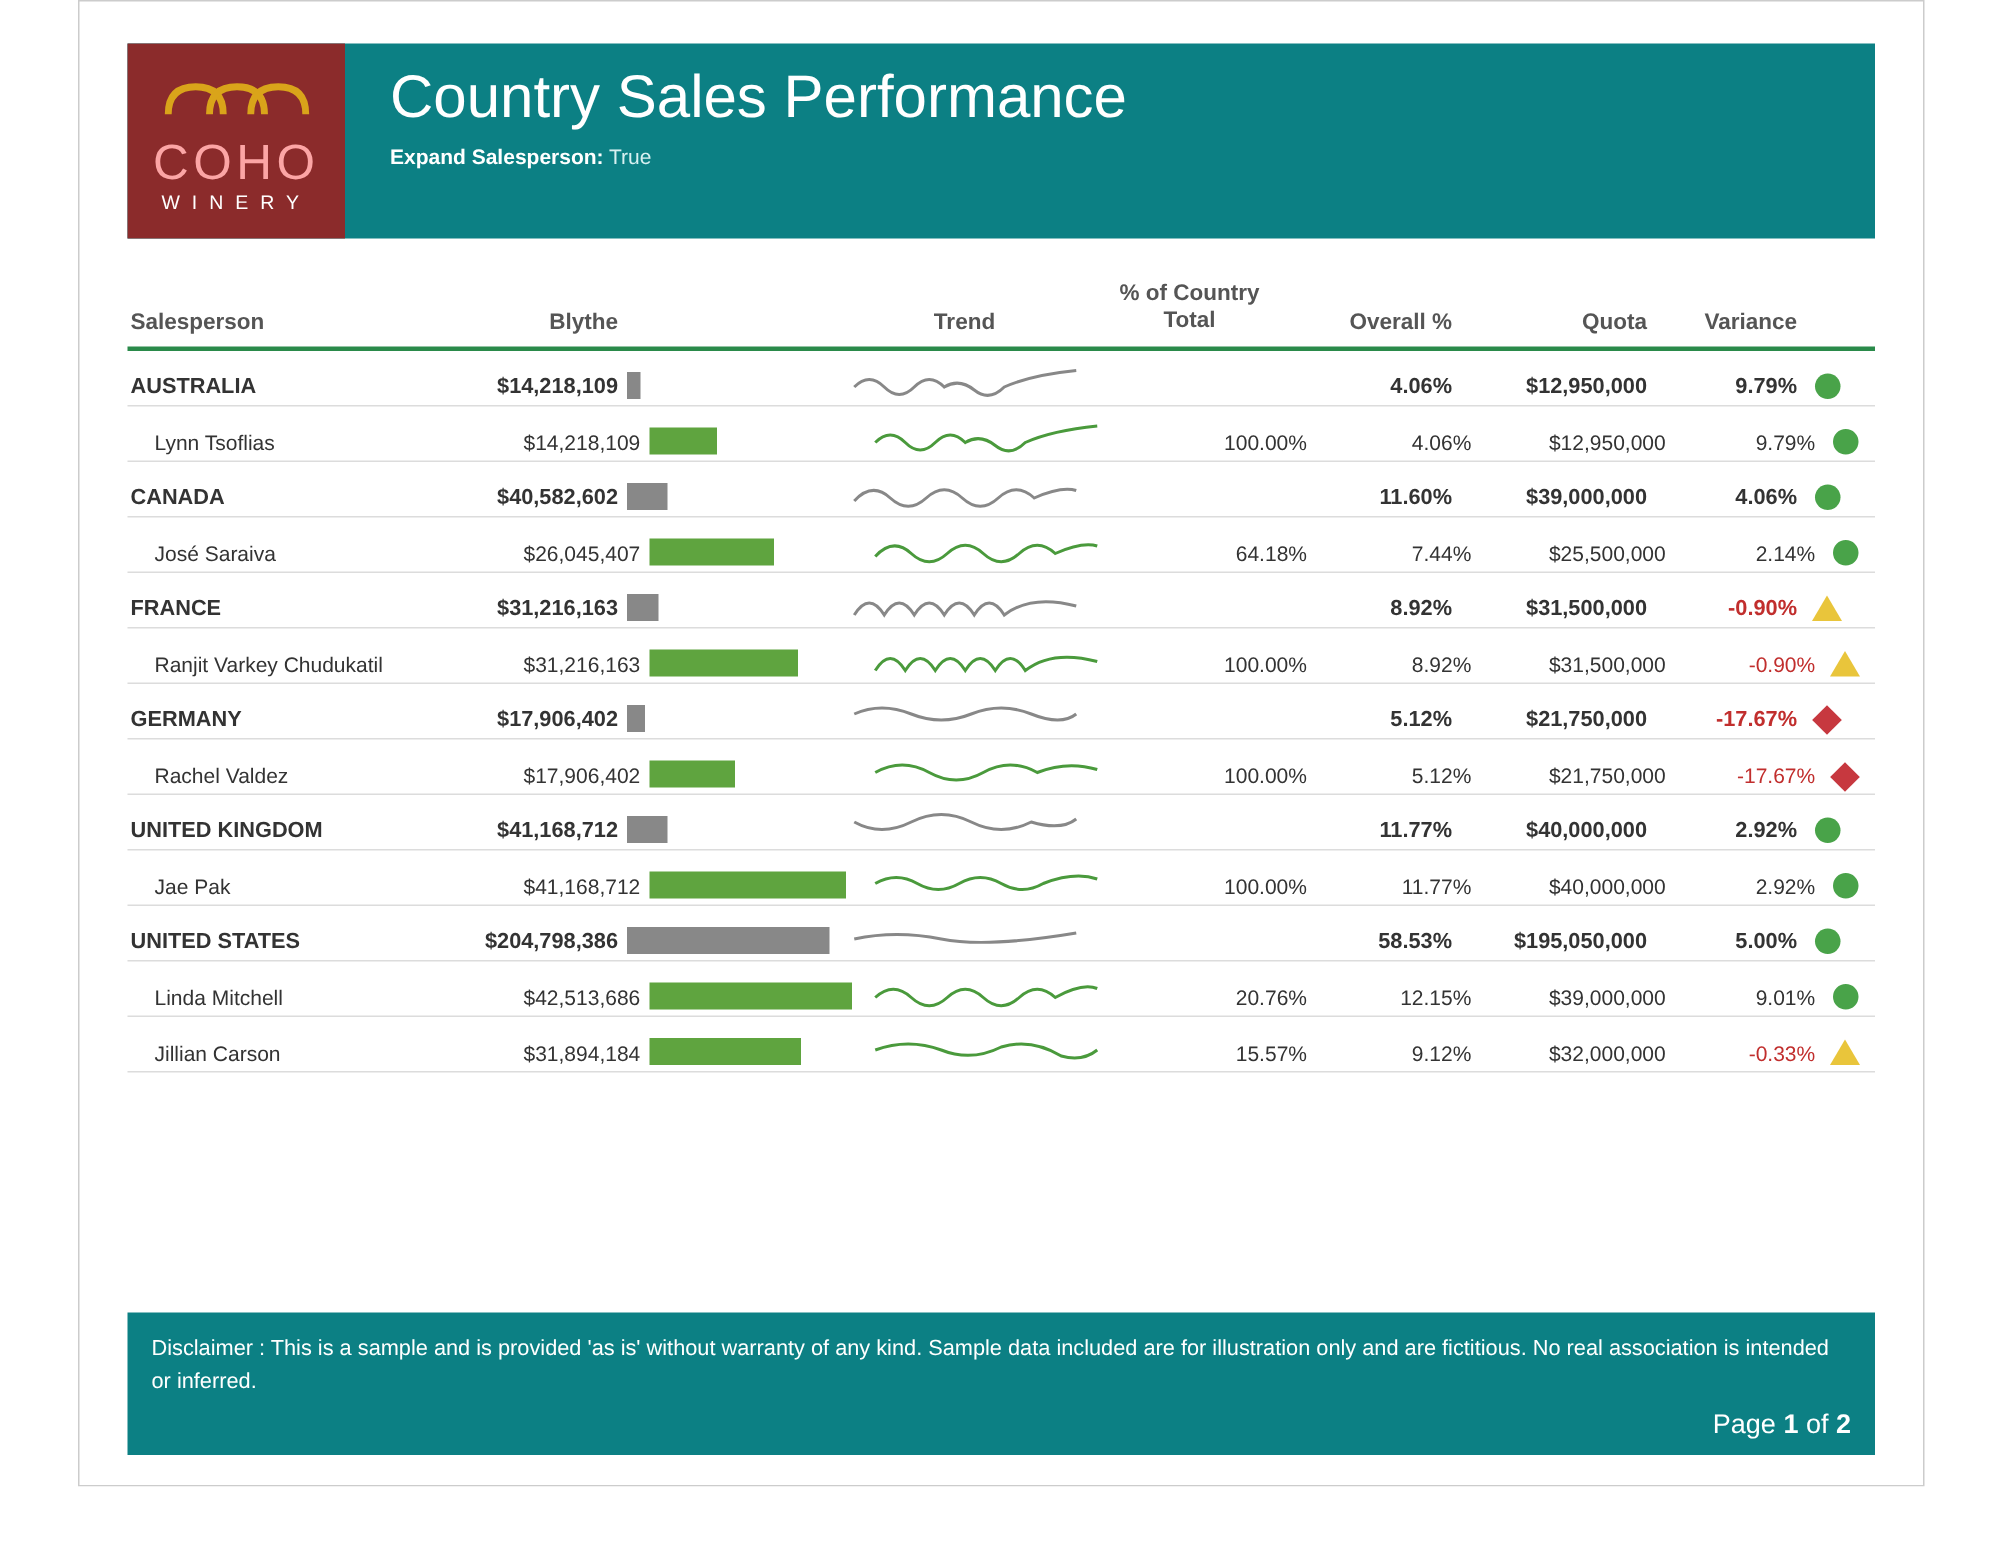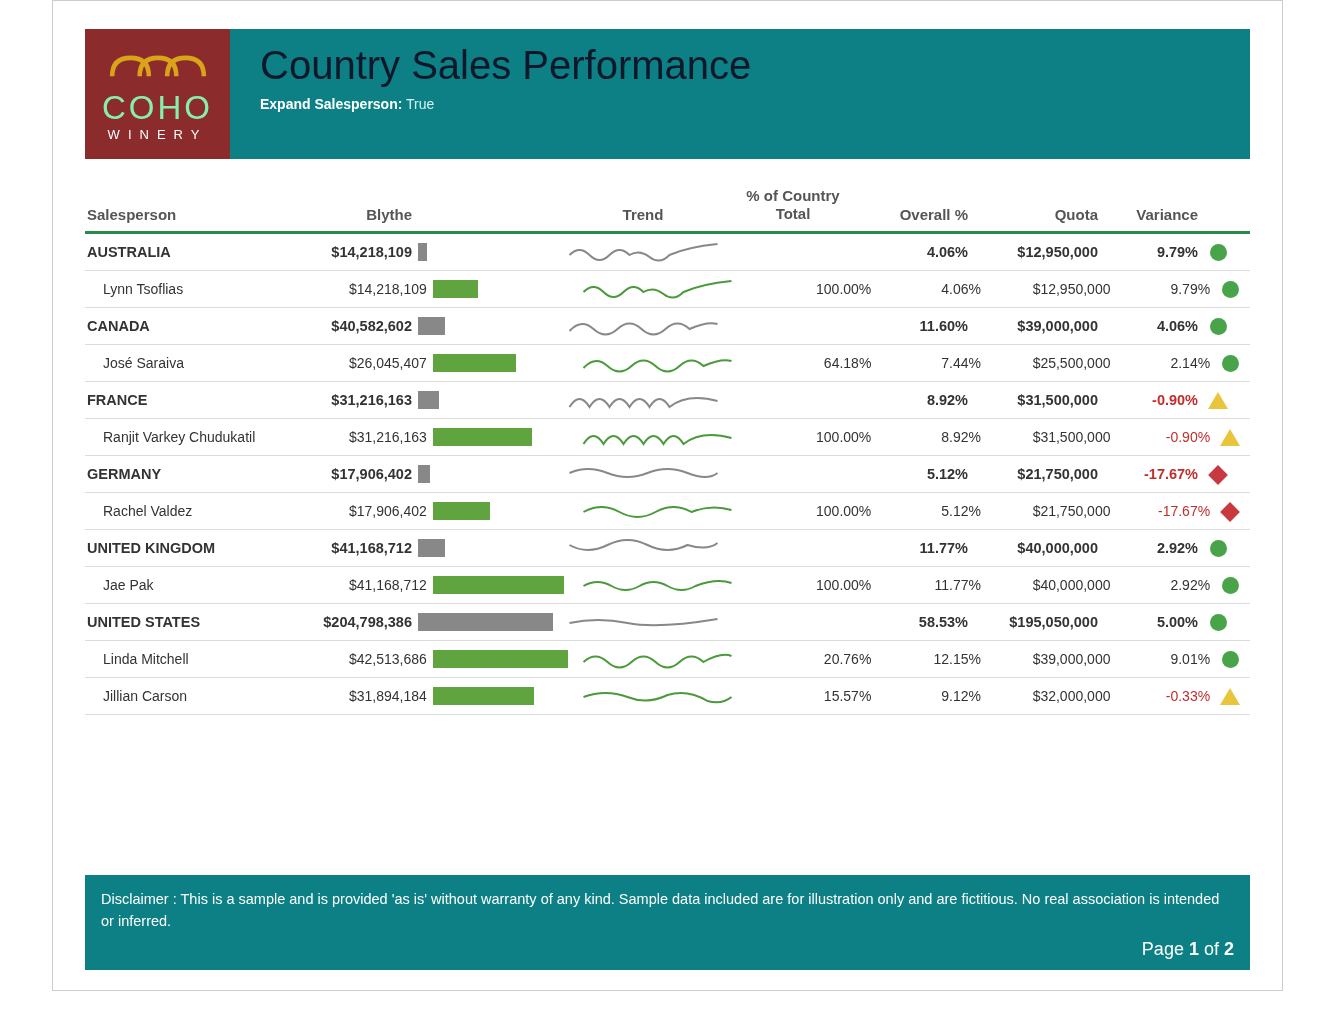--- a/index.html
+++ b/index.html
@@ -16,39 +16,39 @@
     --neg-red: #c12e2d;
     --text: #333;
     --text-light: #555;
   }
   html,body{margin:0;padding:0;font-family:"Segoe UI",Arial,sans-serif;background:#fff;color:var(--text);}
   .page{width:1231px;border:1px solid #ccc;margin:0 auto;box-sizing:border-box;position:relative;padding:12px 0 20px;}
   
   .hdr{background:var(--teal);color:#fff;margin:16px 32px 0;display:flex;align-items:flex-start;gap:30px;padding-right:20px;min-height:130px;}
   .logo{width:145px;height:130px;background:var(--brand-red);display:flex;flex-direction:column;align-items:center;justify-content:center;flex-shrink:0;}
   .logo svg{width:110px;height:40px;}
-  .logo .coho{color:#86efac;font-size:33px;letter-spacing:3px;font-weight:400;margin-top:2px;}
+  .logo .coho{color:#fca5a5;font-size:33px;letter-spacing:3px;font-weight:400;margin-top:2px;}
   .logo .sub{color:#fff;font-size:13px;letter-spacing:8px;margin-top:0;}
-  .hdr-title{font-size:40px;font-weight:300;color:#0f172a;margin:14px 0 6px;}
+  .hdr-title{font-size:40px;font-weight:300;color:#ffffff;margin:14px 0 6px;}
   .hdr-filter{font-size:14px;color:#d7f0f1;margin-top:8px;}
   .hdr-filter b{color:#fff;font-weight:600;}
   
   .tbl{margin:20px 32px 0;}
   .th-row{display:flex;align-items:flex-end;border-bottom:3px solid #2a8a4a;padding:8px 0 8px;font-weight:600;color:var(--text-light);font-size:15px;}
   .col-name{width:210px;padding-left:2px;}
   .col-sales{width:115px;text-align:right;}
   .col-bar{width:140px;padding-left:6px;}
   .col-trend{width:170px;text-align:center;}
   .col-pct{width:130px;text-align:right;}
   .col-ovr{width:110px;text-align:right;}
   .col-quota{width:130px;text-align:right;}
   .col-var{width:100px;text-align:right;}
   .col-ind{width:40px;text-align:center;}
   .th-row .col-pct{text-align:center;line-height:1.2;}
-  .row{display:flex;align-items:center;border-bottom:1px solid var(--row-border);padding:4px 0;font-size:14px;color:#333;min-height:28px;}
+  .row{display:flex;align-items:flex-end;border-bottom:1px solid var(--row-border);padding:4px 0;font-size:14px;color:#333;min-height:28px;}
   .row.country{font-weight:700;font-size:14.5px;}
   .row.person .col-name{padding-left:18px;font-weight:400;}
   .row .col-sales{font-variant-numeric:tabular-nums;}
   .bar-track{height:18px;position:relative;}
   .bar-fill{position:absolute;top:0;left:0;height:18px;}
   .row.country .bar-fill{background:var(--grey-bar);}
   .row.person  .bar-fill{background:var(--green-bar);}
   .trend-svg{width:155px;height:22px;display:block;margin:0 auto;}
   .row.country .trend-svg path{stroke:#888;}
   .row.person  .trend-svg path{stroke:#4a9a3c;}

